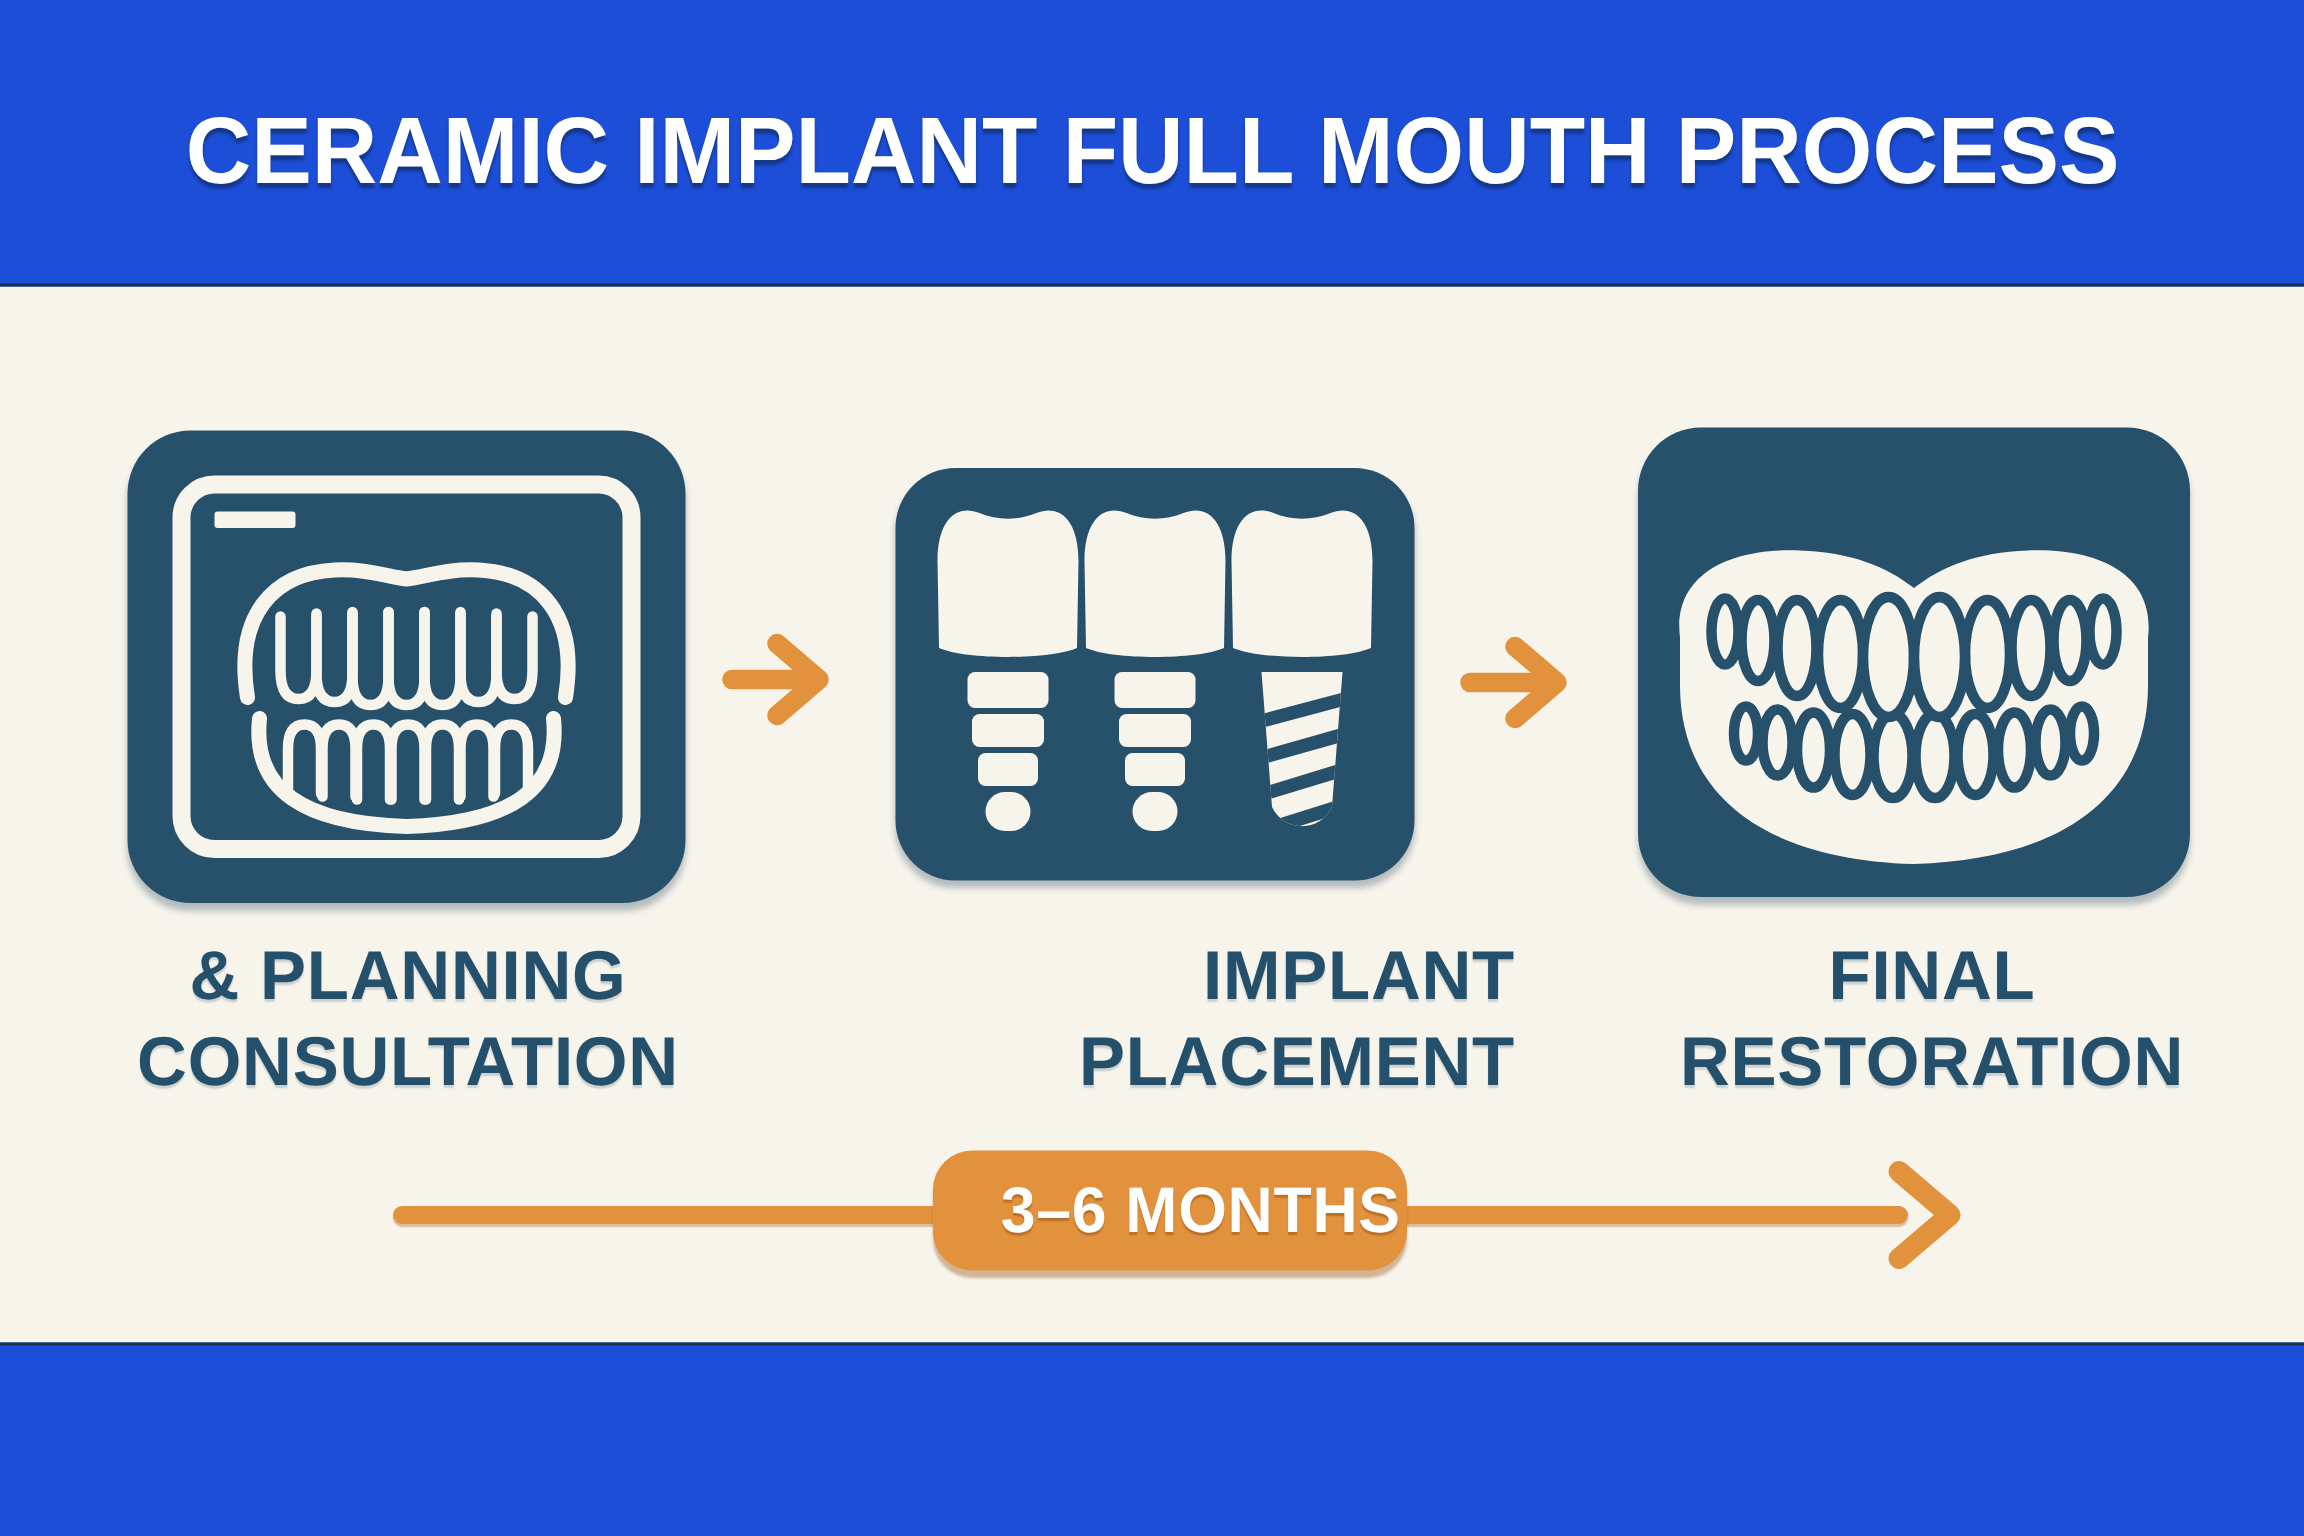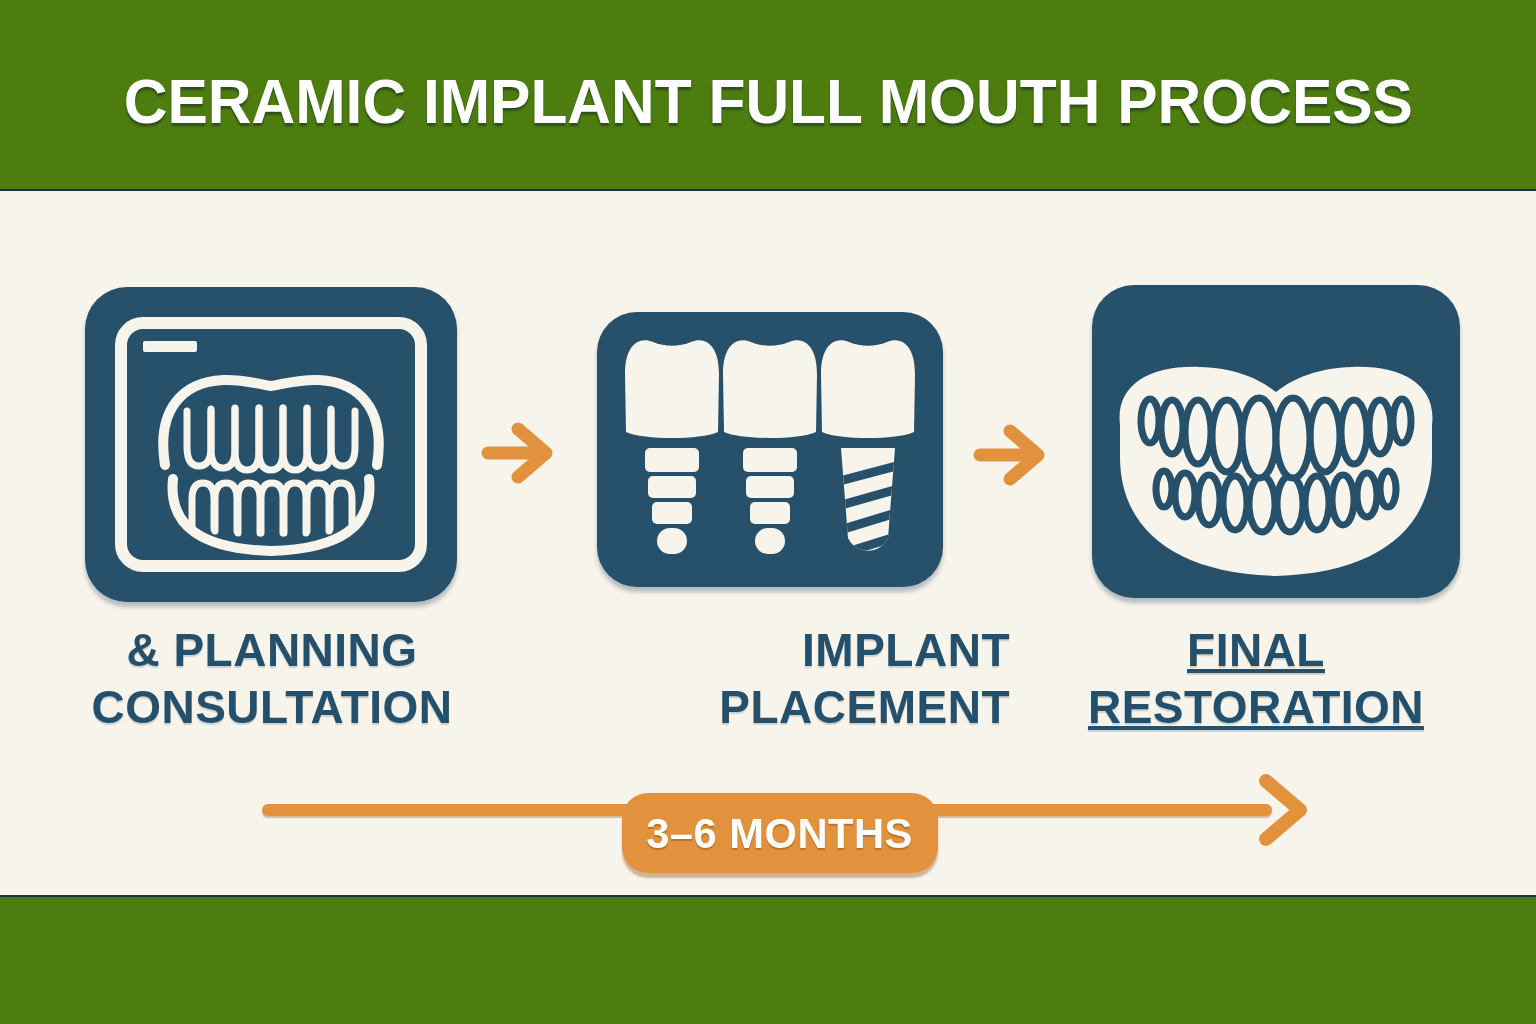--- a/index.html
+++ b/index.html
@@ -2,21 +2,21 @@
 <html><head>
 <meta charset="utf-8">
 <style>
   html,body { margin:0; padding:0; background:#d8d5cf; }
   #canvas {
     position:relative; width:1536px; height:1024px;
     background:#f7f4ec; overflow:hidden;
     font-family:"Liberation Sans", sans-serif;
   }
   
-  .band { position:absolute; left:0; width:1536px; background:#4d7c0f; }
+  .band { position:absolute; left:0; width:1536px; background:#1d4ed8; }
   #header-band { top:0; height:189px; border-bottom:2px solid #16334a;
     display:flex; align-items:center; justify-content:center; }
   #footer-band { top:895px; height:129px; border-top:2px solid #16334a; }
   #page-title {
     color:#ffffff; font-size:63px; font-weight:800; letter-spacing:0px;
     transform:scaleX(0.96); transform-origin:center; white-space:nowrap;
     padding-top:12px;
     text-shadow:0 3px 2px rgba(8,28,44,0.45);
   }
   
@@ -27,36 +27,36 @@
   #tile-3 { left:1092px; top:285px; width:368px; height:313px; }
   .tile svg { display:block; width:100%; height:100%; }
   
   .step-label {
     position:absolute; top:622px; width:480px; text-align:center;
     color:#24506b; font-size:46px; font-weight:800; line-height:57px;
     letter-spacing:0.5px; text-shadow:0 2px 1px rgba(20,50,70,0.18);
   }
   #label-1 { left:32px; }
   #label-2 { left:530px;text-align:right; }
-  #label-3 { left:1016px;text-decoration:underline; }
+  #label-3 { left:1048px; }
   
   .flow-arrow { position:absolute; width:80px; height:72px; }
   #flow-arrow-1 { left:480px; top:417px; }
   #flow-arrow-2 { left:972px; top:419px; }
   
   #timeline-line {
     position:absolute; left:262px; top:804px; width:1010px; height:12px;
     background:#e2923c; border-radius:6px;
     box-shadow:0 2px 1px rgba(150,85,25,0.35);
   }
   #timeline-arrowhead { position:absolute; left:1256px; top:771px; width:58px; height:78px; }
   #duration-badge {
-    position:absolute; left:622px; top:793px; width:316px; height:80px;
+    position:absolute; left:622px; top:767px; width:316px; height:80px;
     background:#e2923c; border-radius:26px;
-    display:flex; align-items:center; justify-content:center;
+    display:flex; align-items:center; justify-content:flex-end;
     box-shadow:0 5px 2px rgba(150,85,25,0.40);
   }
   #duration-label {
     color:#ffffff; font-size:43px; font-weight:800; letter-spacing:0.5px;
     transform:scaleX(0.97); white-space:nowrap;
     text-shadow:0 2px 1px rgba(150,85,25,0.55);
   }
 </style>
 </head>
 <body>

